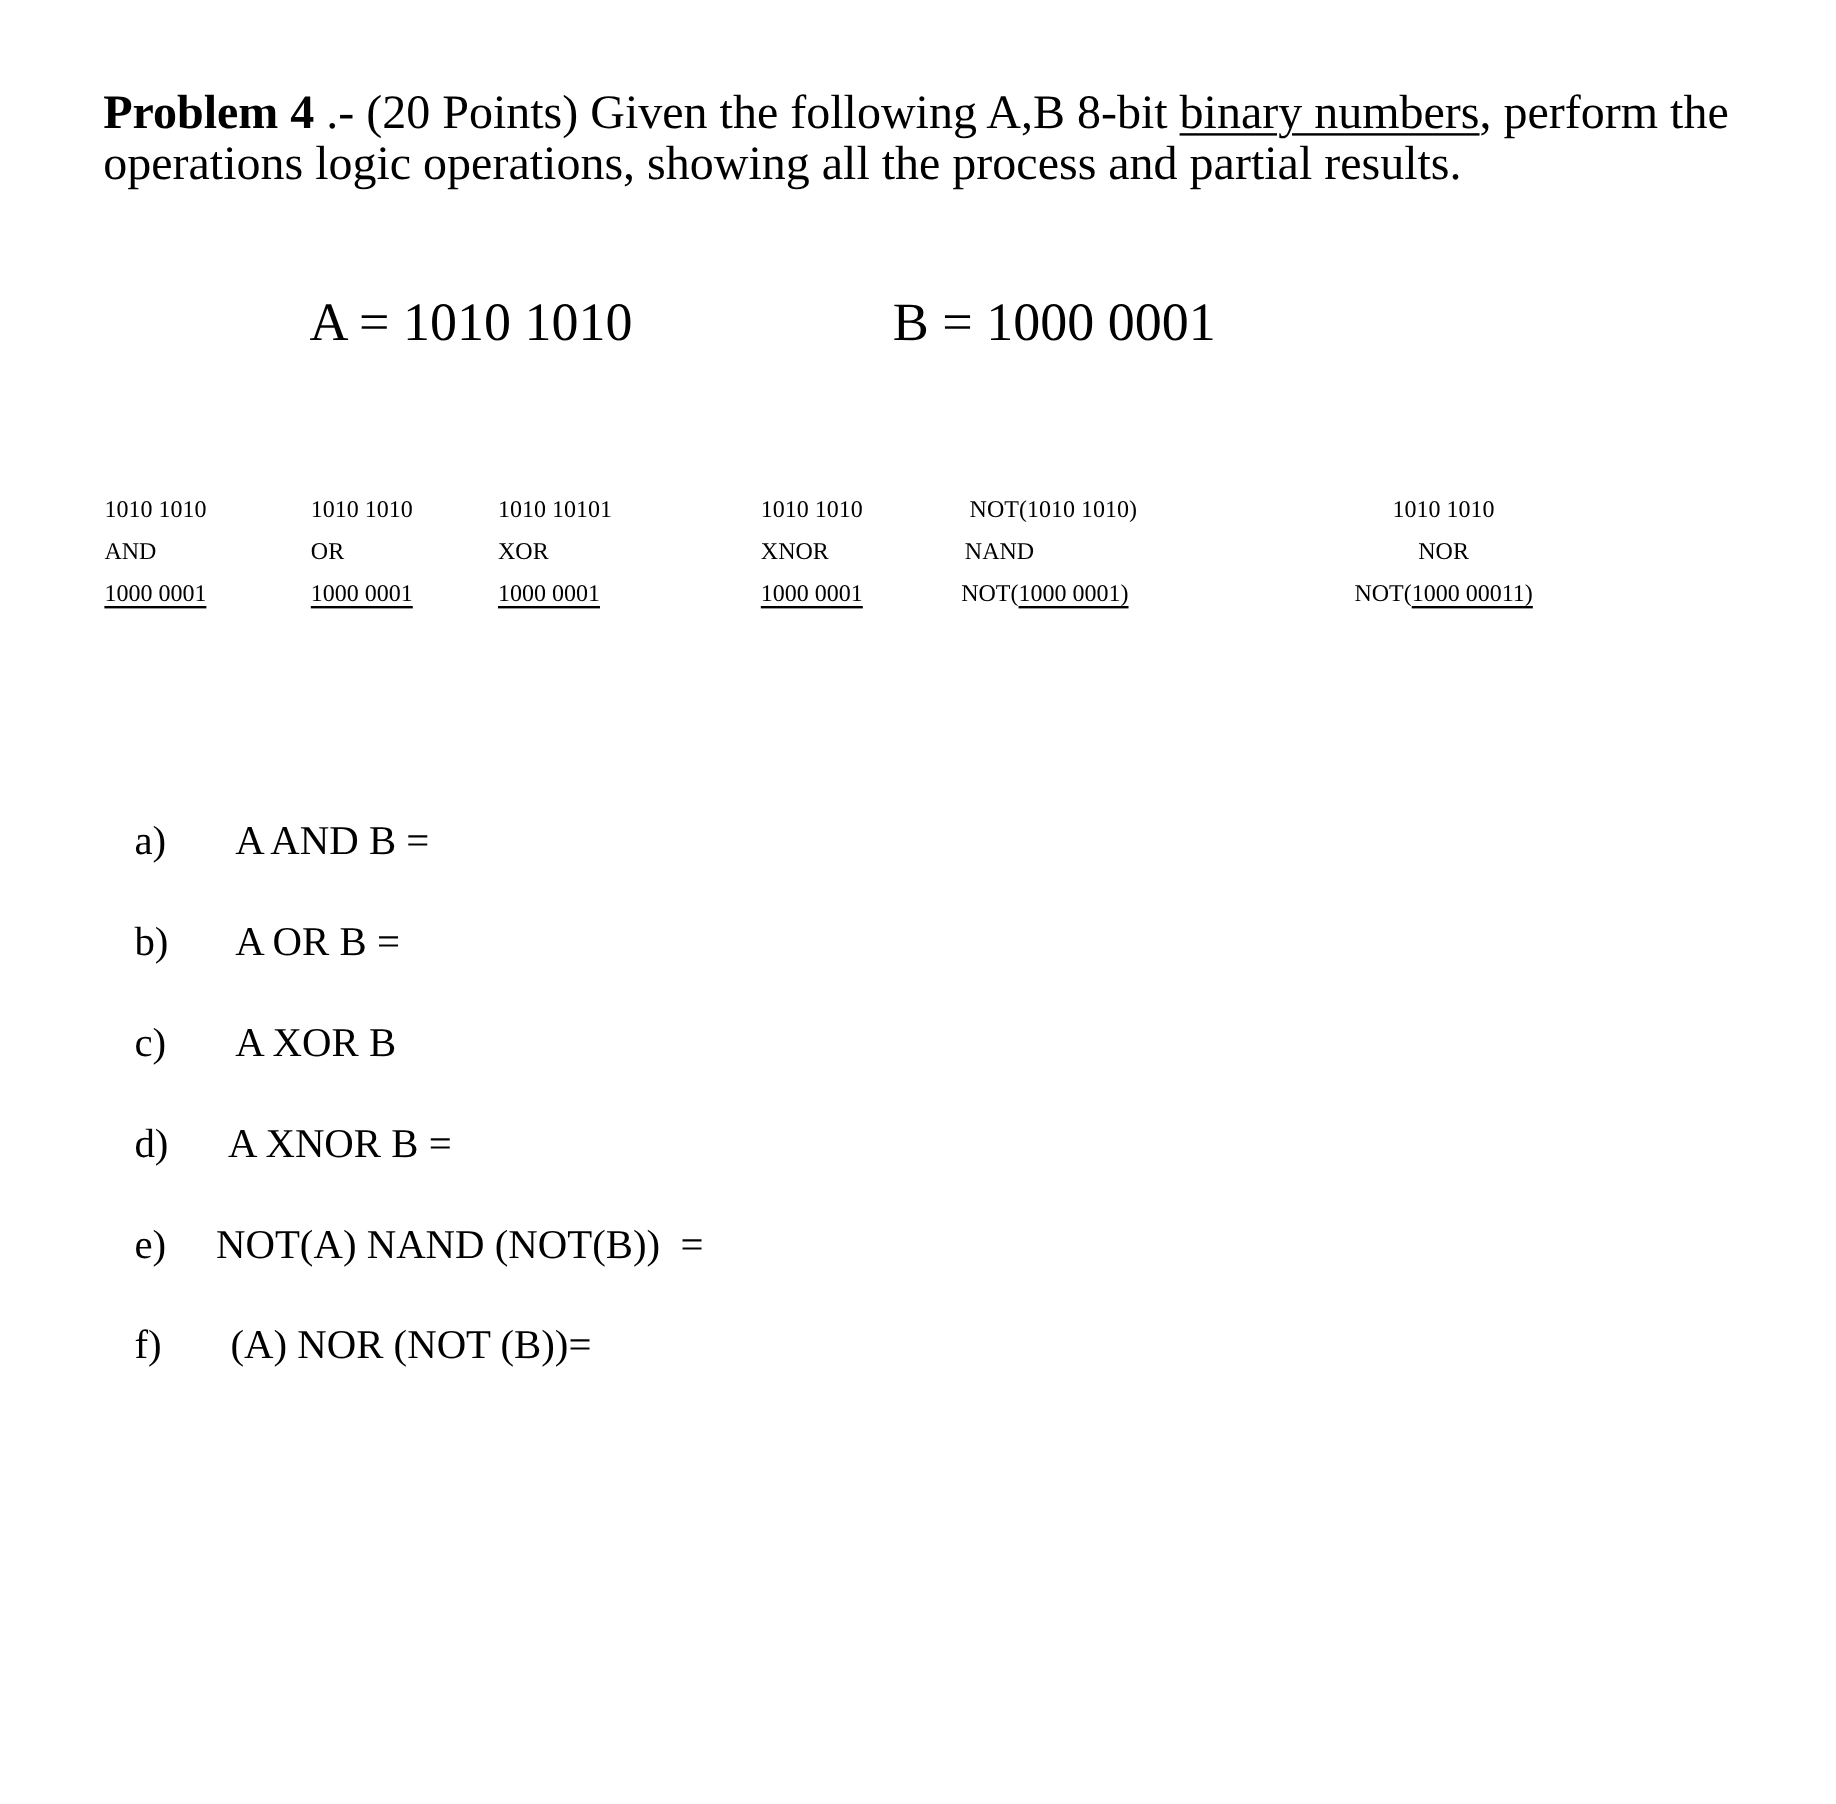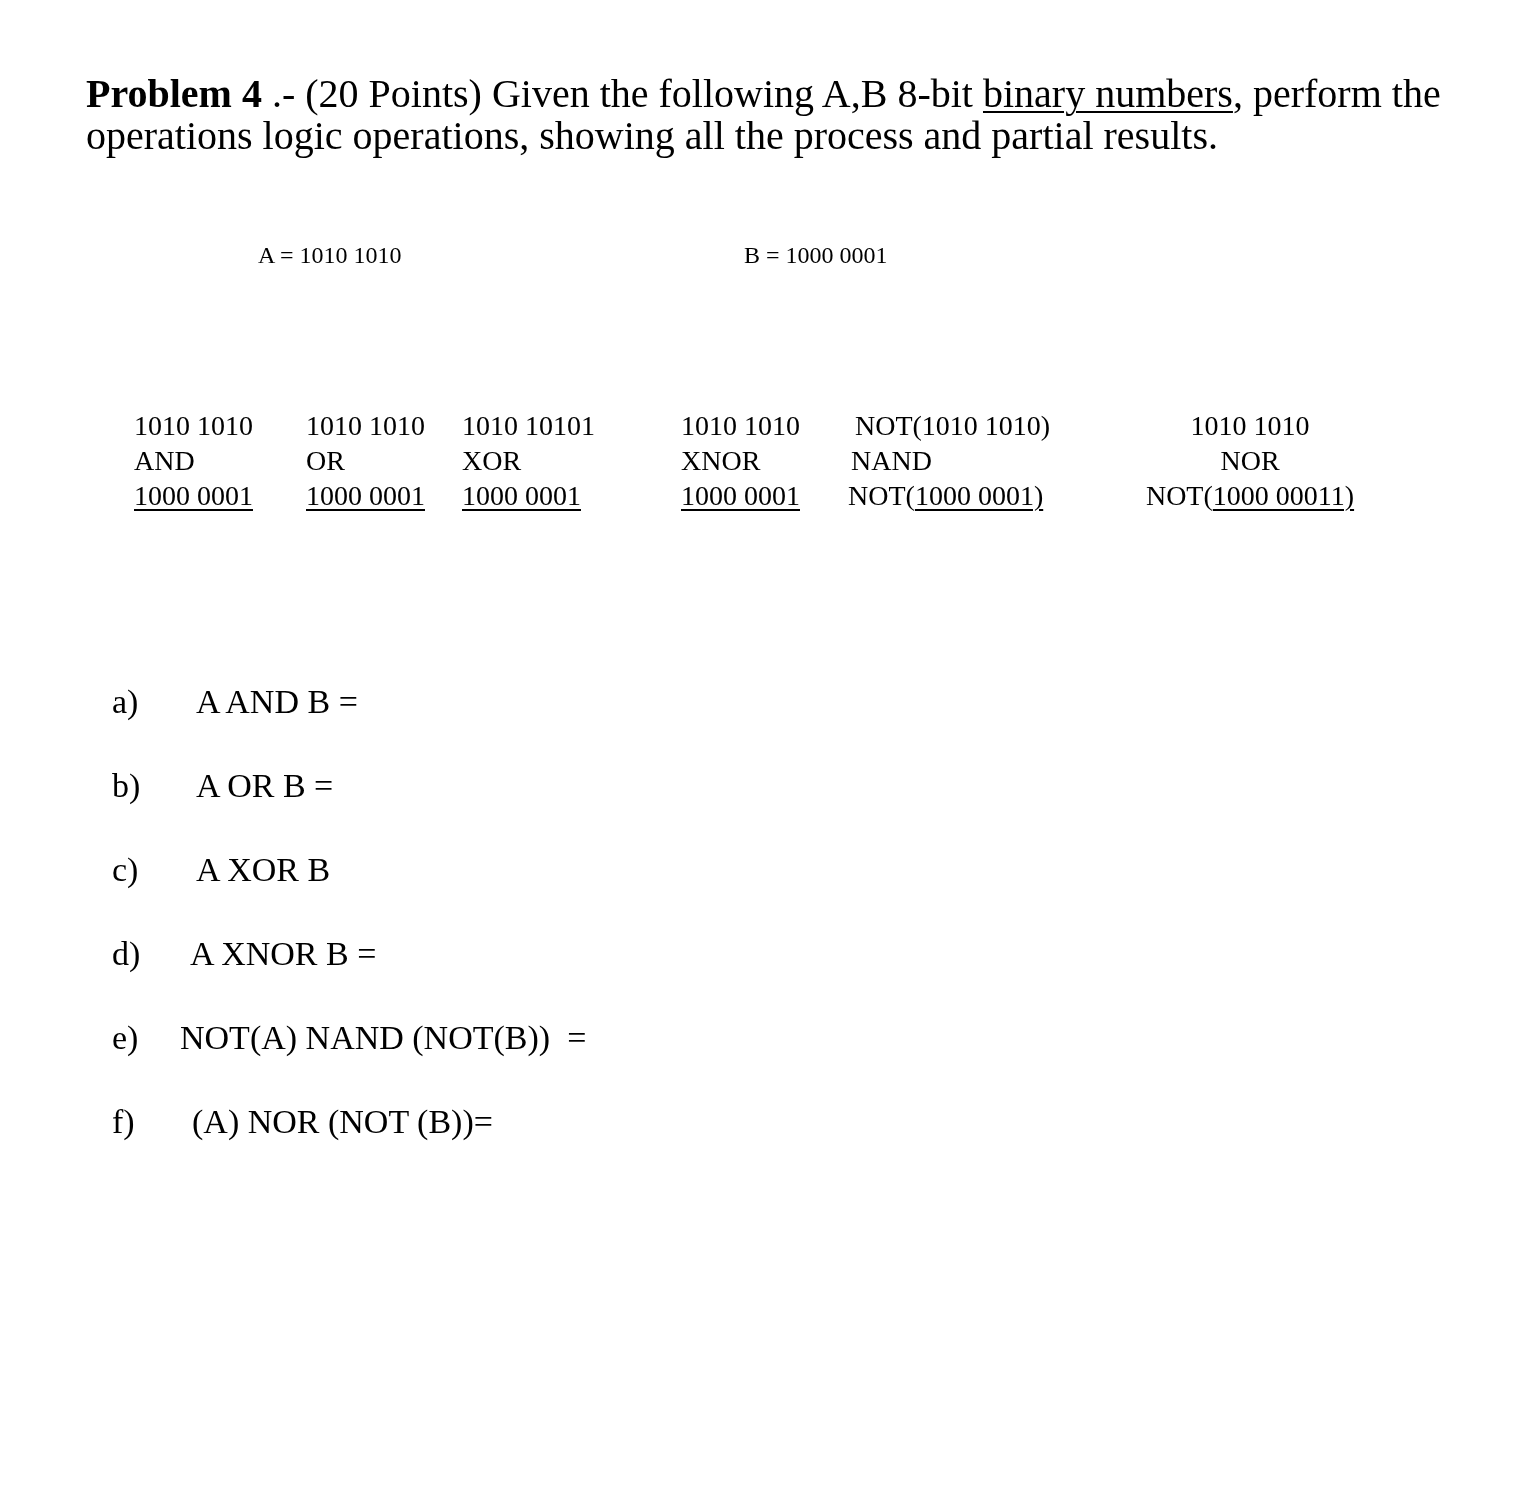--- a/index.html
+++ b/index.html
@@ -4,22 +4,22 @@
 <style>
   html, body { margin: 0; padding: 0; background: #ffffff; }
   body {
     width: 1530px; height: 1503px; position: relative; overflow: hidden;
     font-family: "Liberation Serif", "DejaVu Serif", serif; color: #000;
   }
   .abs { position: absolute; white-space: nowrap; }
   .heading { font-size: 40px; line-height: 42px; }
   .heading b { font-weight: bold; }
   .u { text-decoration: underline; text-underline-offset: 4px; text-decoration-thickness: 1.5px; }
-  .def { font-size: 24px; }
-  .op { font-size: 28px; line-height: 35px; margin-left: 47px; }
+  .def { font-size: 45px; }
+  .op { font-size: 20px; line-height: 35px; }
   .q { font-size: 34px; }
   .center { text-align: center; }
 </style>
 </head>
 <body>
 
 <div>
   <div class="abs heading" style="left:86px; top:73px;"><b>Problem 4</b><span> .- (20 Points) Given the following A,B 8-bit </span><span class="u">binary numbers</span><span>, perform the</span></div>
   <div class="abs heading" style="left:86px; top:115px;">operations logic operations, showing all the process and partial results.</div>
 </div>

